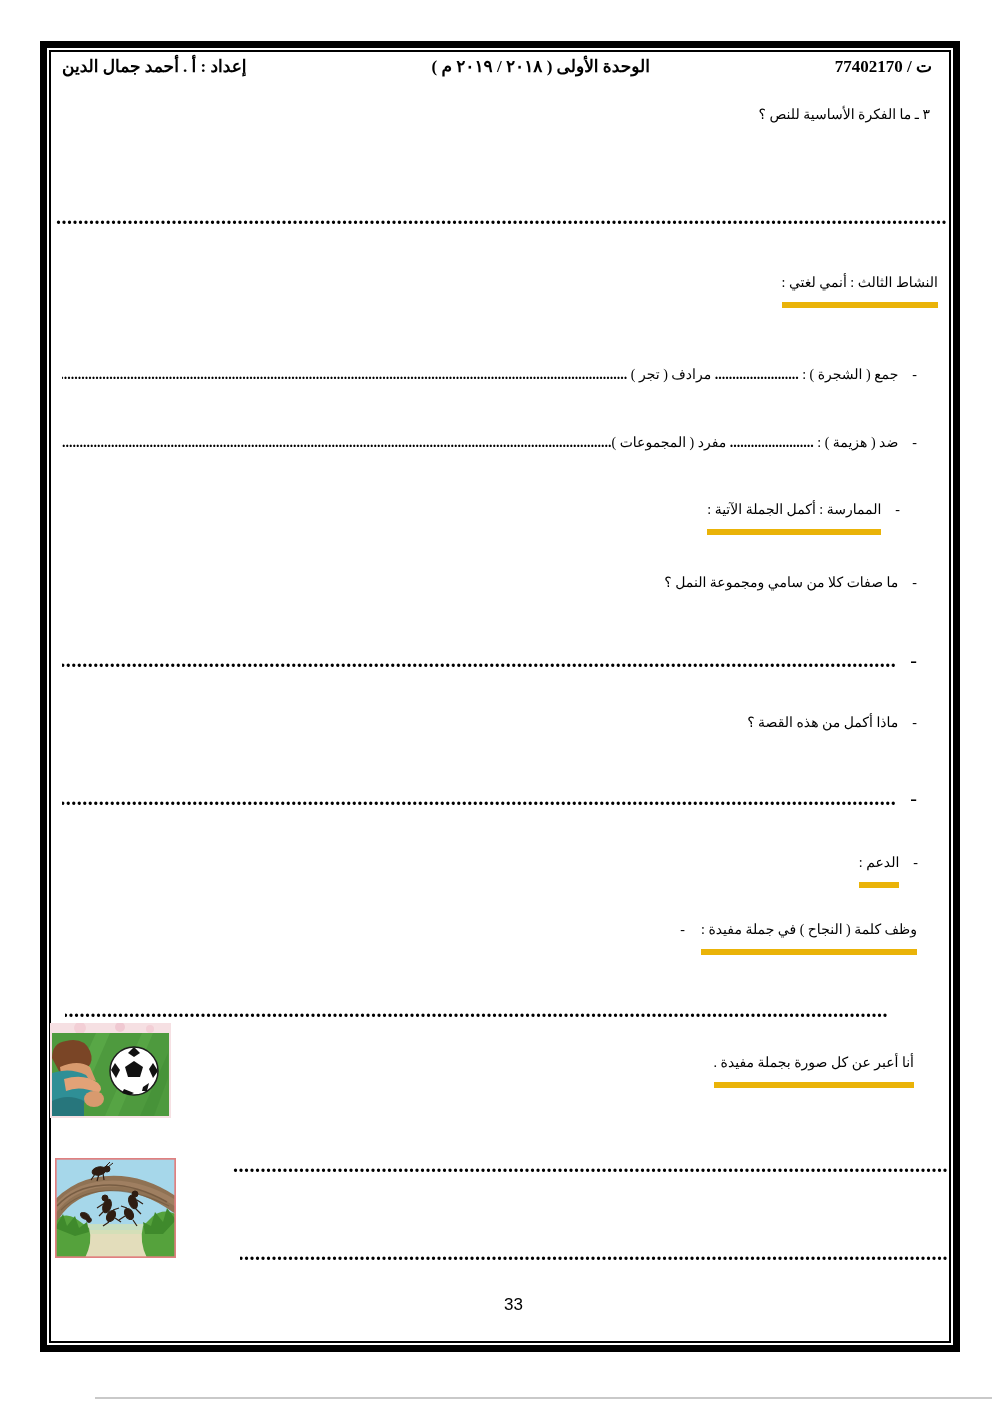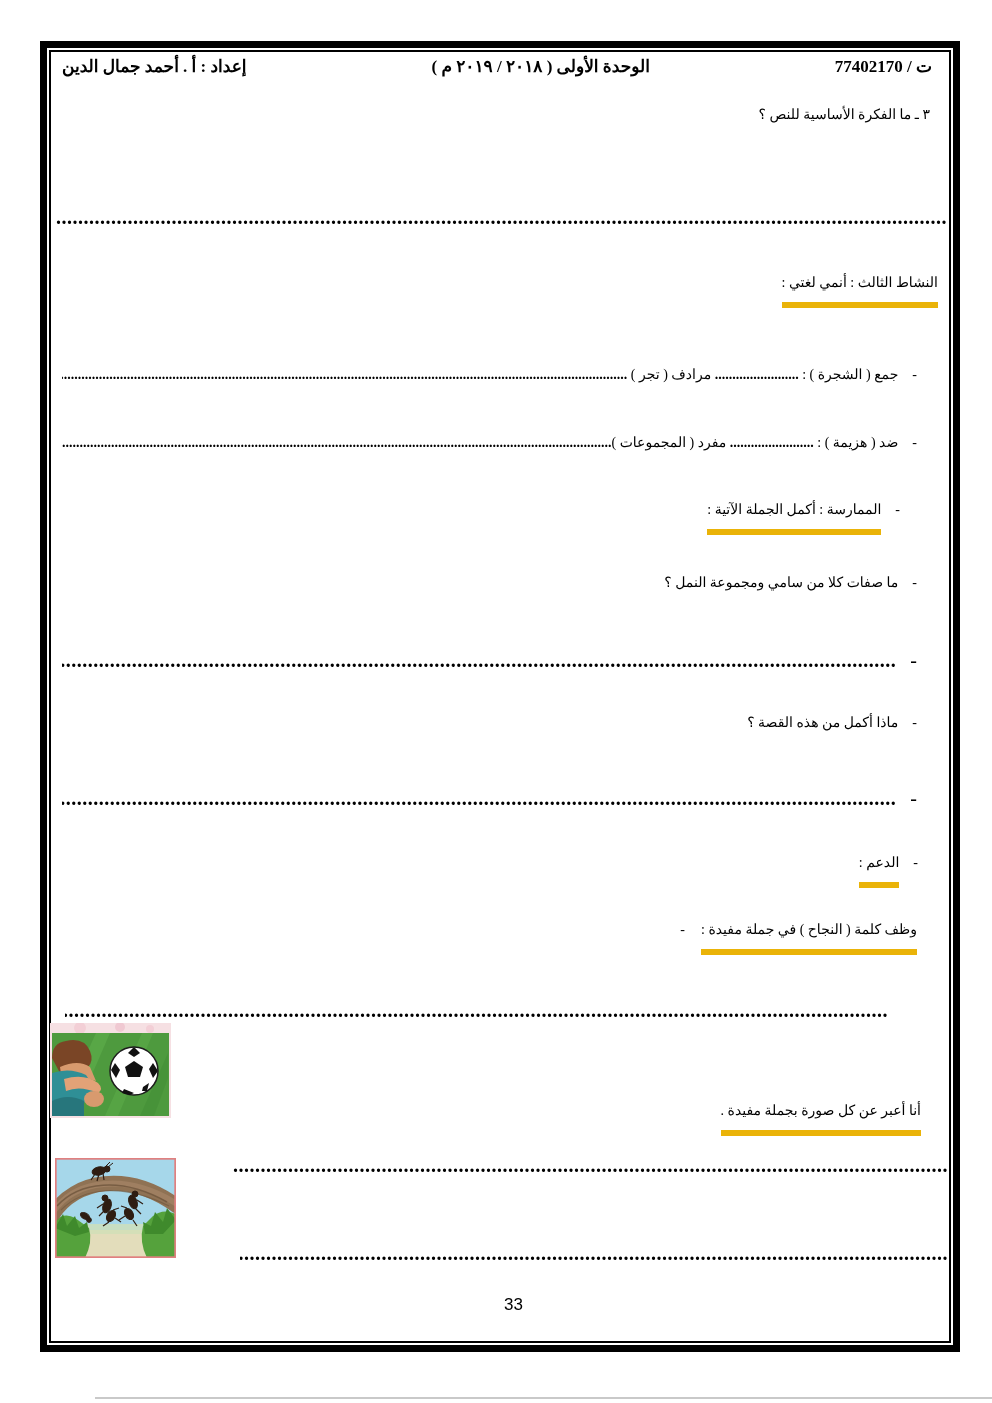--- a/index.html
+++ b/index.html
@@ -125,21 +125,21 @@
   <polygon points="74,66 84,70 80,72 72,70" fill="#111"></polygon>
   <polygon points="93,64 99,60 97,68 92,68" fill="#111"></polygon>
   <path d="M2,35 Q2,20 16,18 Q34,14 40,28 Q44,38 38,44 L10,50 Z" fill="#7a4526"></path>
   <path d="M10,44 Q28,36 40,44 L46,58 Q30,52 12,58 Z" fill="#d89a6e"></path>
   <path d="M2,50 Q20,44 36,52 L44,64 Q46,74 38,78 L2,93 Z" fill="#2f8f96"></path>
   <path d="M14,56 Q34,50 48,60 Q54,66 48,70 Q30,62 16,68 Z" fill="#e2a277"></path>
   <ellipse cx="44" cy="76" rx="10" ry="8" fill="#d89a6e"></ellipse>
   <path d="M2,78 Q18,70 34,78 L34,93 L2,93 Z" fill="#27767c"></path>
 </svg>
 
-<div class="row" style="top:1048px;right:71px;margin-top:48px;">
+<div class="row" style="top:1048px;right:78px;">
   <span class="ul">أنا أعبر عن كل صورة بجملة مفيدة .</span>
 </div>
 
 <div class="row clip dotrow" style="top:1150px;left:232px;right:44px;">
   <span class="dots">................................................................................................................................................................................................................................................................</span>
 </div>
 
 <svg class="photo" style="left:55px;top:1158px;" width="121" height="100" viewBox="0 0 121 100" role="img">
   <rect x="0" y="0" width="121" height="100" fill="#a6d7ea"></rect>
   <rect x="0" y="72" width="121" height="28" fill="#e3ddbb"></rect>

